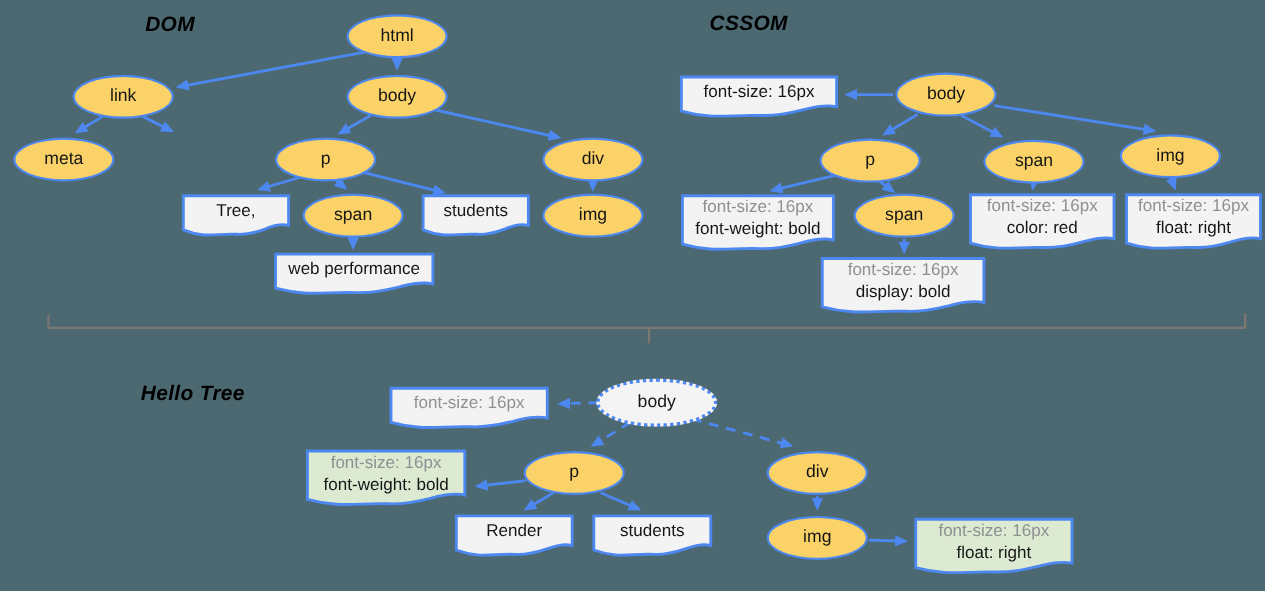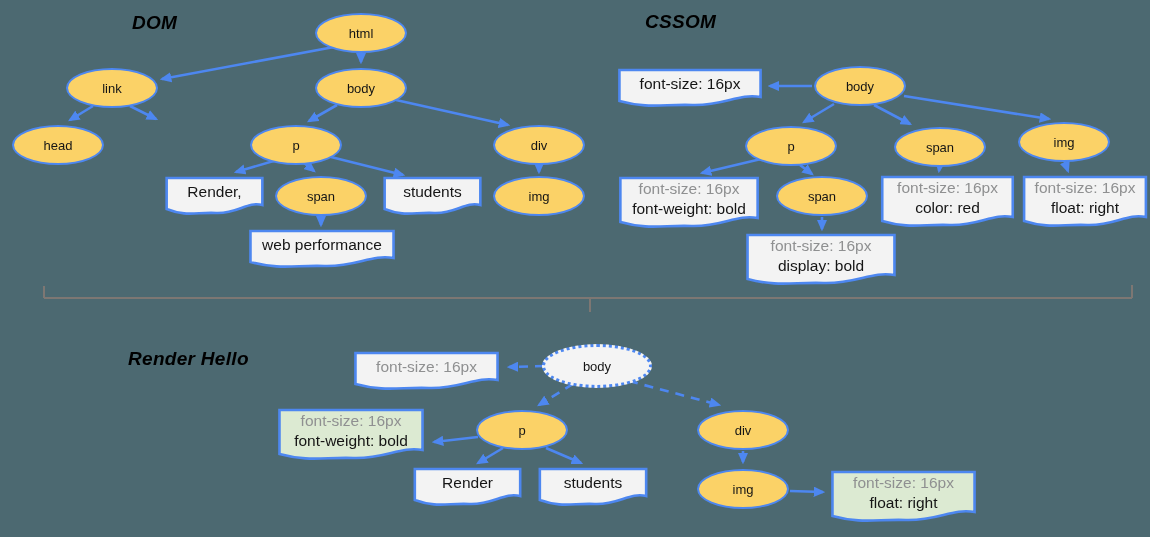--- a/index.html
+++ b/index.html
@@ -9,21 +9,21 @@
     font-family:"Liberation Sans","DejaVu Sans",sans-serif;
   }
   .title{
     position:absolute;font-weight:bold;font-style:italic;
     font-size:19px;color:#000;white-space:nowrap;letter-spacing:.3px;
   }
   .ellipse{
     position:absolute;box-sizing:border-box;
     background:#fbd267;border:2.5px solid #4d87f0;border-radius:50%;
     display:flex;align-items:center;justify-content:center;
-    font-size:13px;color:#151515;white-space:nowrap;
+    font-size:16px;color:#151515;white-space:nowrap;
   }
   .ellipse.ghost{background:#f4f4f4;border-style:dotted;border-width:3px;}
   .docbox{position:absolute;}
   .docbox .shape{position:absolute;left:0;top:0;width:100%;height:100%;display:block;}
   .docbox .shape path{fill:#f3f3f3;stroke:#4d87f0;stroke-width:2.6;}
   .docbox.green .shape path{fill:#dcead2;}
   .docbox .txt{
     position:relative;height:calc(100% - 10px);
     display:flex;flex-direction:column;align-items:center;justify-content:center;
     font-size:15.5px;line-height:20px;color:#151515;text-align:center;white-space:nowrap;
@@ -86,37 +86,37 @@
     <g>
       <line class="rule" x1="44" y1="298" x2="1132" y2="298"></line>
       <line class="rule" x1="44" y1="286" x2="44" y2="298"></line>
       <line class="rule" x1="590" y1="298" x2="590" y2="312"></line>
       <line class="rule" x1="1132" y1="285" x2="1132" y2="298"></line>
     </g>
   </svg>
 
   <div class="title" style="left:132px;top:12px">DOM</div>
   <div class="title" style="left:645px;top:11px">CSSOM</div>
-  <div class="title" style="left:128px;top:348px">Render Hello</div>
+  <div class="title" style="left:128px;top:348px">Hello Tree</div>
 
   <div class="ellipse" style="left:315px;top:13px;width:92px;height:40px">html</div>
   <div class="ellipse" style="left:66px;top:68px;width:92px;height:40px">link</div>
   <div class="ellipse" style="left:315px;top:68px;width:92px;height:40px">body</div>
-  <div class="ellipse" style="left:12px;top:125px;width:92px;height:40px">head</div>
+  <div class="ellipse" style="left:12px;top:125px;width:92px;height:40px">meta</div>
   <div class="ellipse" style="left:250px;top:125px;width:92px;height:40px">p</div>
   <div class="ellipse" style="left:493px;top:125px;width:92px;height:40px">div</div>
   <div class="ellipse" style="left:275px;top:176px;width:92px;height:40px">span</div>
   <div class="ellipse" style="left:493px;top:176px;width:92px;height:40px">img</div>
 
   <div class="docbox" style="left:165px;top:176px;width:99px;height:42px">
     <svg class="shape" viewBox="0 0 120 42" preserveAspectRatio="none">
         <path d="M2,2 L118,2 L118,29 C100,25 88,38 62,37 C38,36 26,41 2,33 Z" vector-effect="non-scaling-stroke"></path>
       </svg>
     <div class="txt">
-        <span>Render,</span>
+        <span>Tree,</span>
       </div>
   </div>
   <div class="docbox" style="left:383px;top:176px;width:99px;height:42px">
     <svg class="shape" viewBox="0 0 120 42" preserveAspectRatio="none">
         <path d="M2,2 L118,2 L118,29 C100,25 88,38 62,37 C38,36 26,41 2,33 Z" vector-effect="non-scaling-stroke"></path>
       </svg>
     <div class="txt">
         <span>students</span>
       </div>
   </div>

